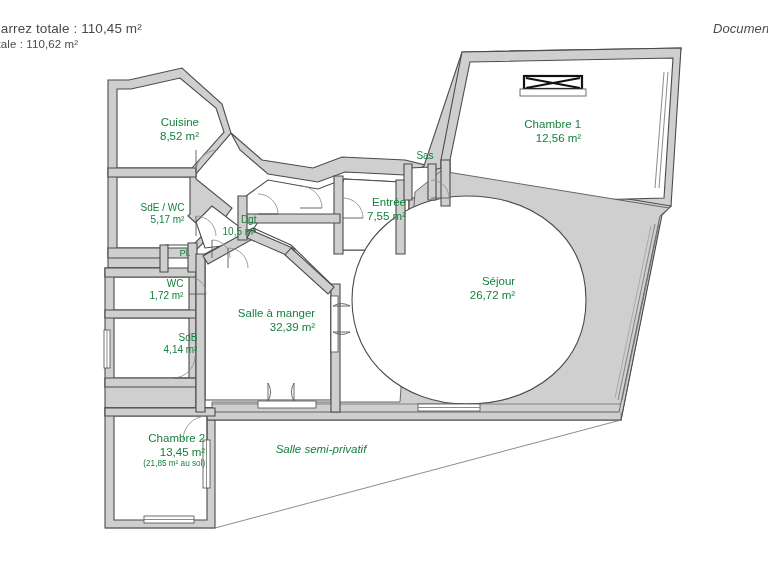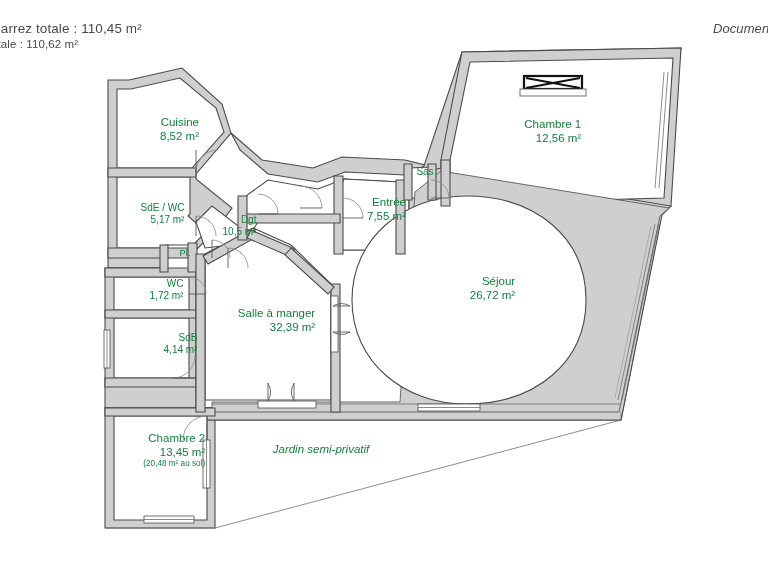--- a/index.html
+++ b/index.html
@@ -292,42 +292,42 @@
   </div>
 
   <div class="rlabel sm" style="left:160px; top:344px;">
     <span class="nm">SdB</span>
     <span class="ar">4,14 m²</span>
   </div>
 
   <div class="rlabel" style="left:162px; top:450px;">
     <span class="nm">Chambre 2</span>
     <span class="ar">13,45 m²</span>
-    <span class="sub">(20,48 m² au sol)</span>
+    <span class="sub">(21,85 m² au sol)</span>
   </div>
 
   <div class="rlabel" style="left:272px; top:320px;">
     <span class="nm">Salle à manger</span>
     <span class="ar">32,39 m²</span>
   </div>
 
   <div class="rlabel" style="left:366px; top:209px;">
     <span class="nm">Entrée</span>
     <span class="ar">7,55 m²</span>
   </div>
 
-  <div class="rlabel sm" style="left:425px; top:172px;">
+  <div class="rlabel sm" style="left:425px; top:156px;">
     <span class="nm">Sas</span>
   </div>
 
   <div class="rlabel" style="left:472px; top:288px;">
     <span class="nm">Séjour</span>
     <span class="ar">26,72 m²</span>
   </div>
 
   <div class="rlabel" style="left:538px; top:131px;">
     <span class="nm">Chambre 1</span>
     <span class="ar">12,56 m²</span>
   </div>
 
-  <div class="rlabel gard" style="left:321px; top:449px;">Jardin semi-privatif</div>
+  <div class="rlabel gard" style="left:321px; top:449px;">Salle semi-privatif</div>
 
 </div>
 
 </body></html>

